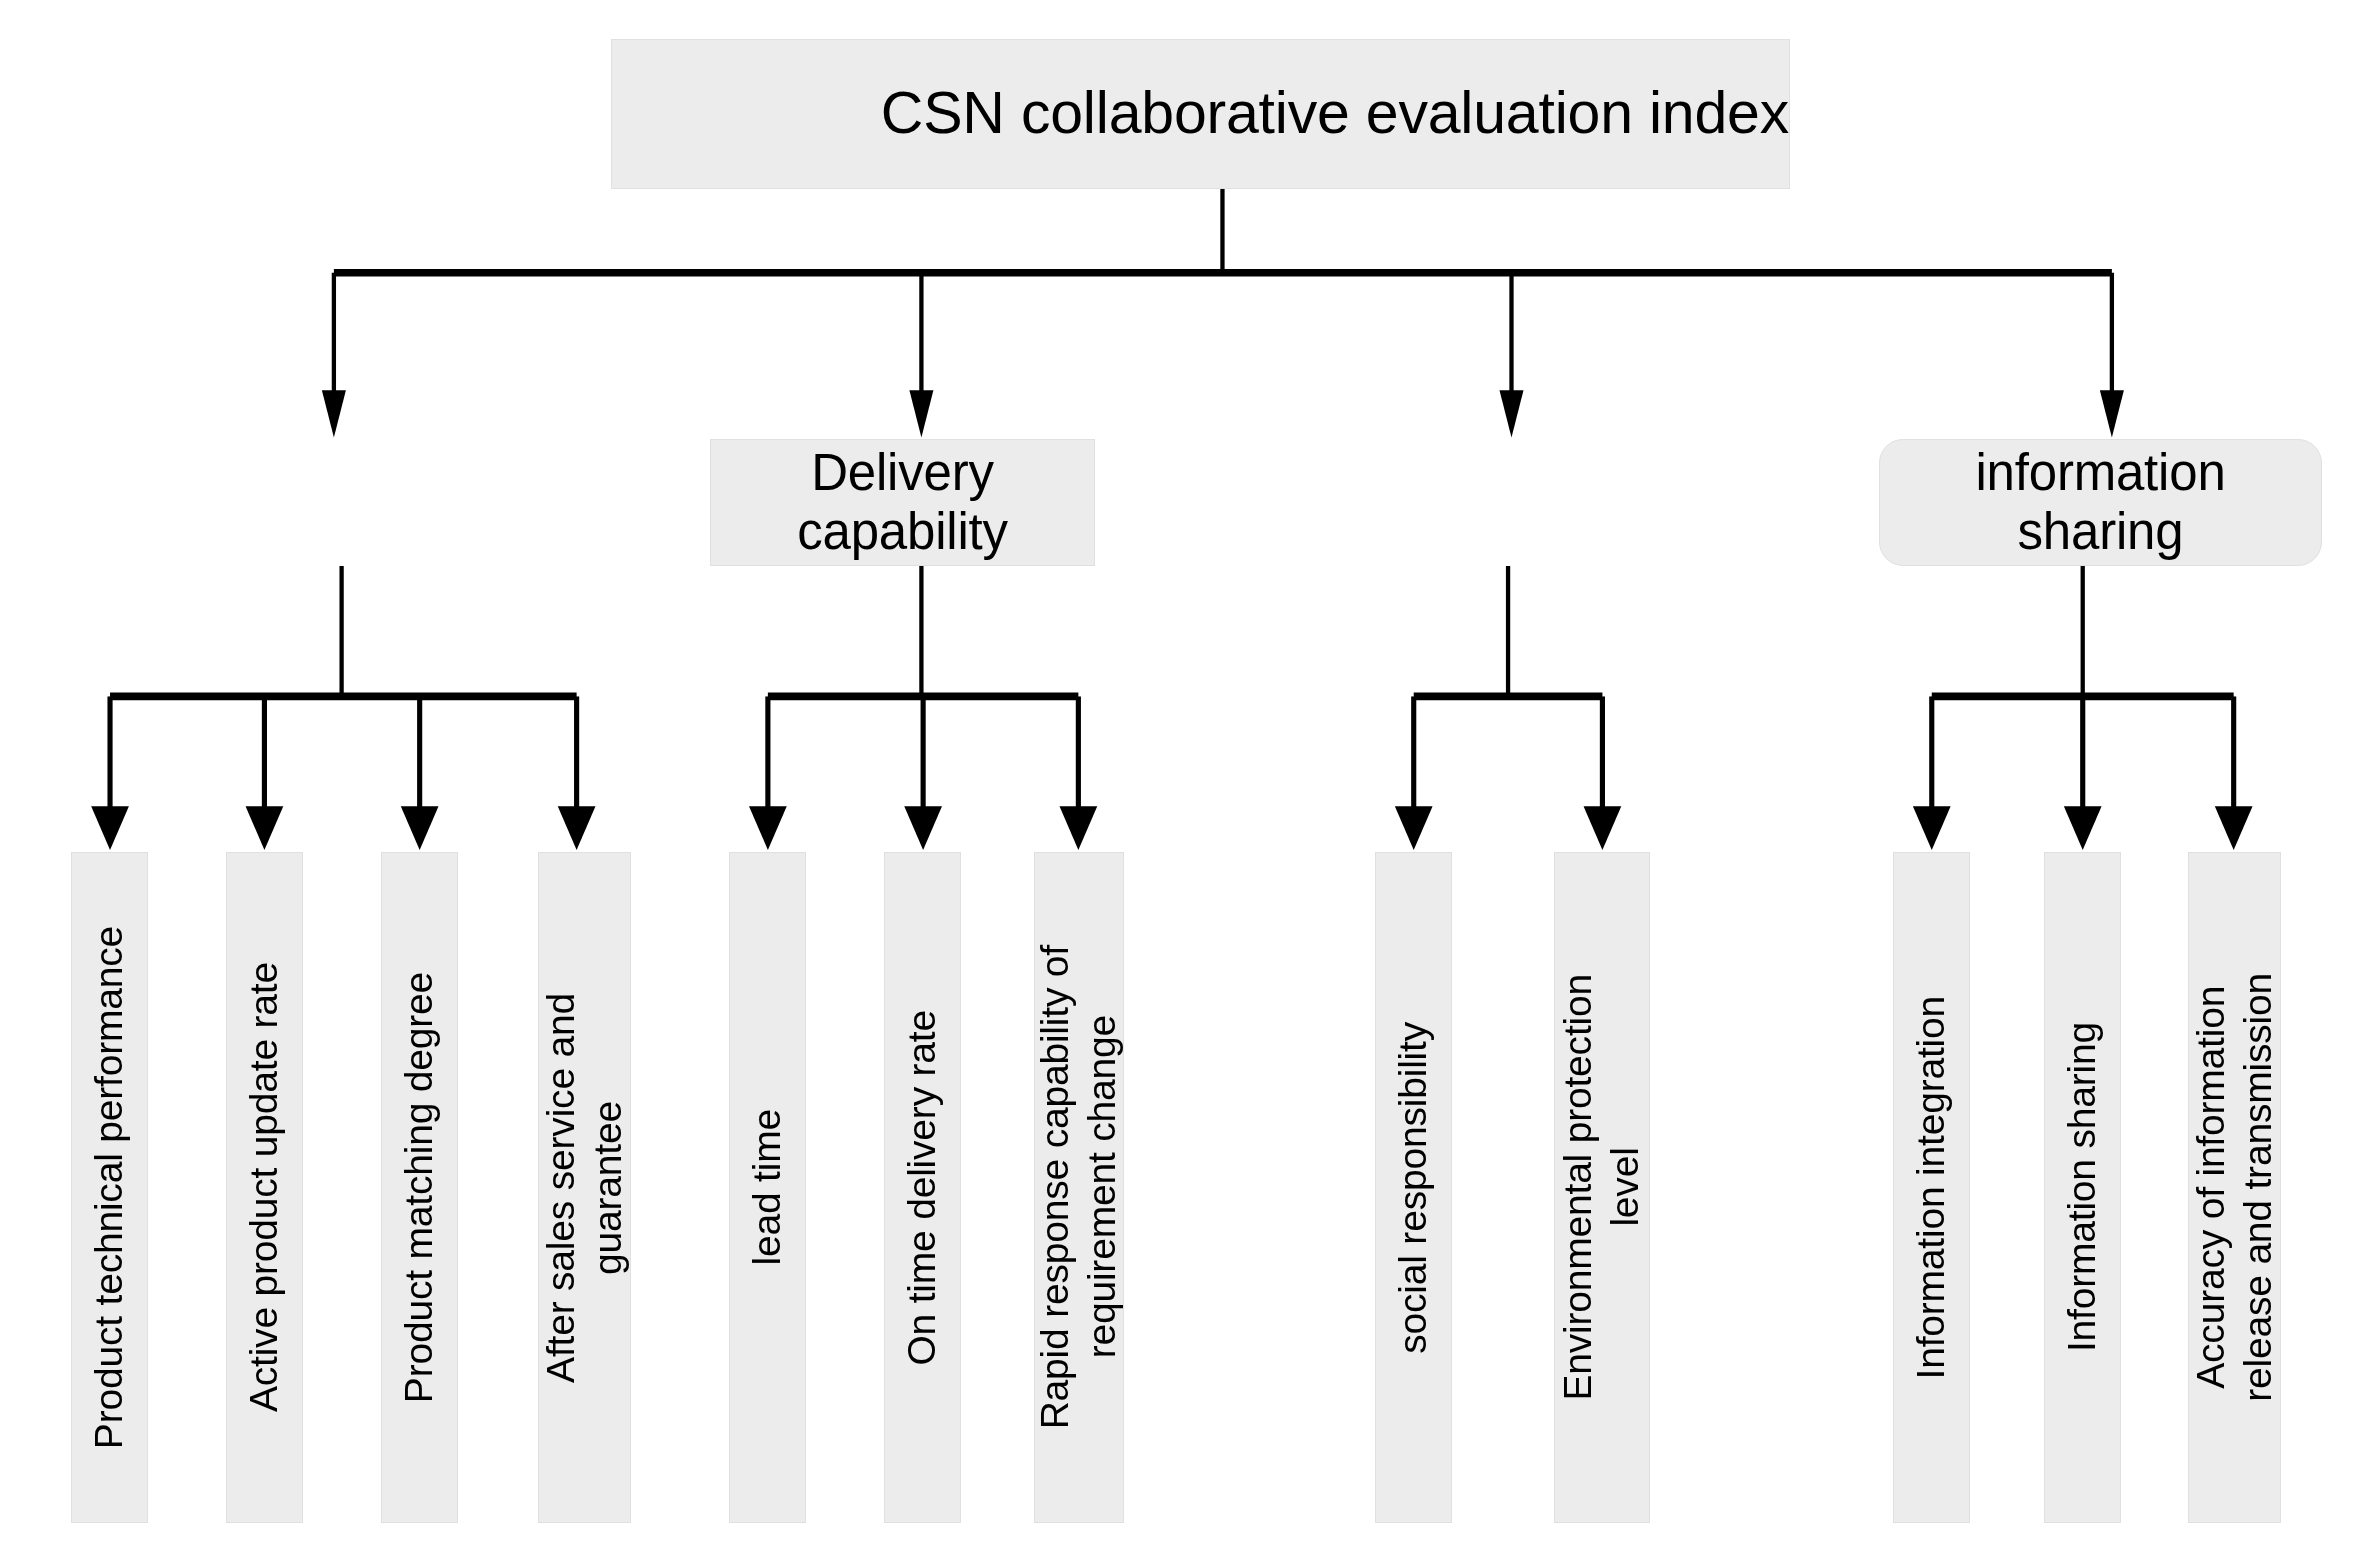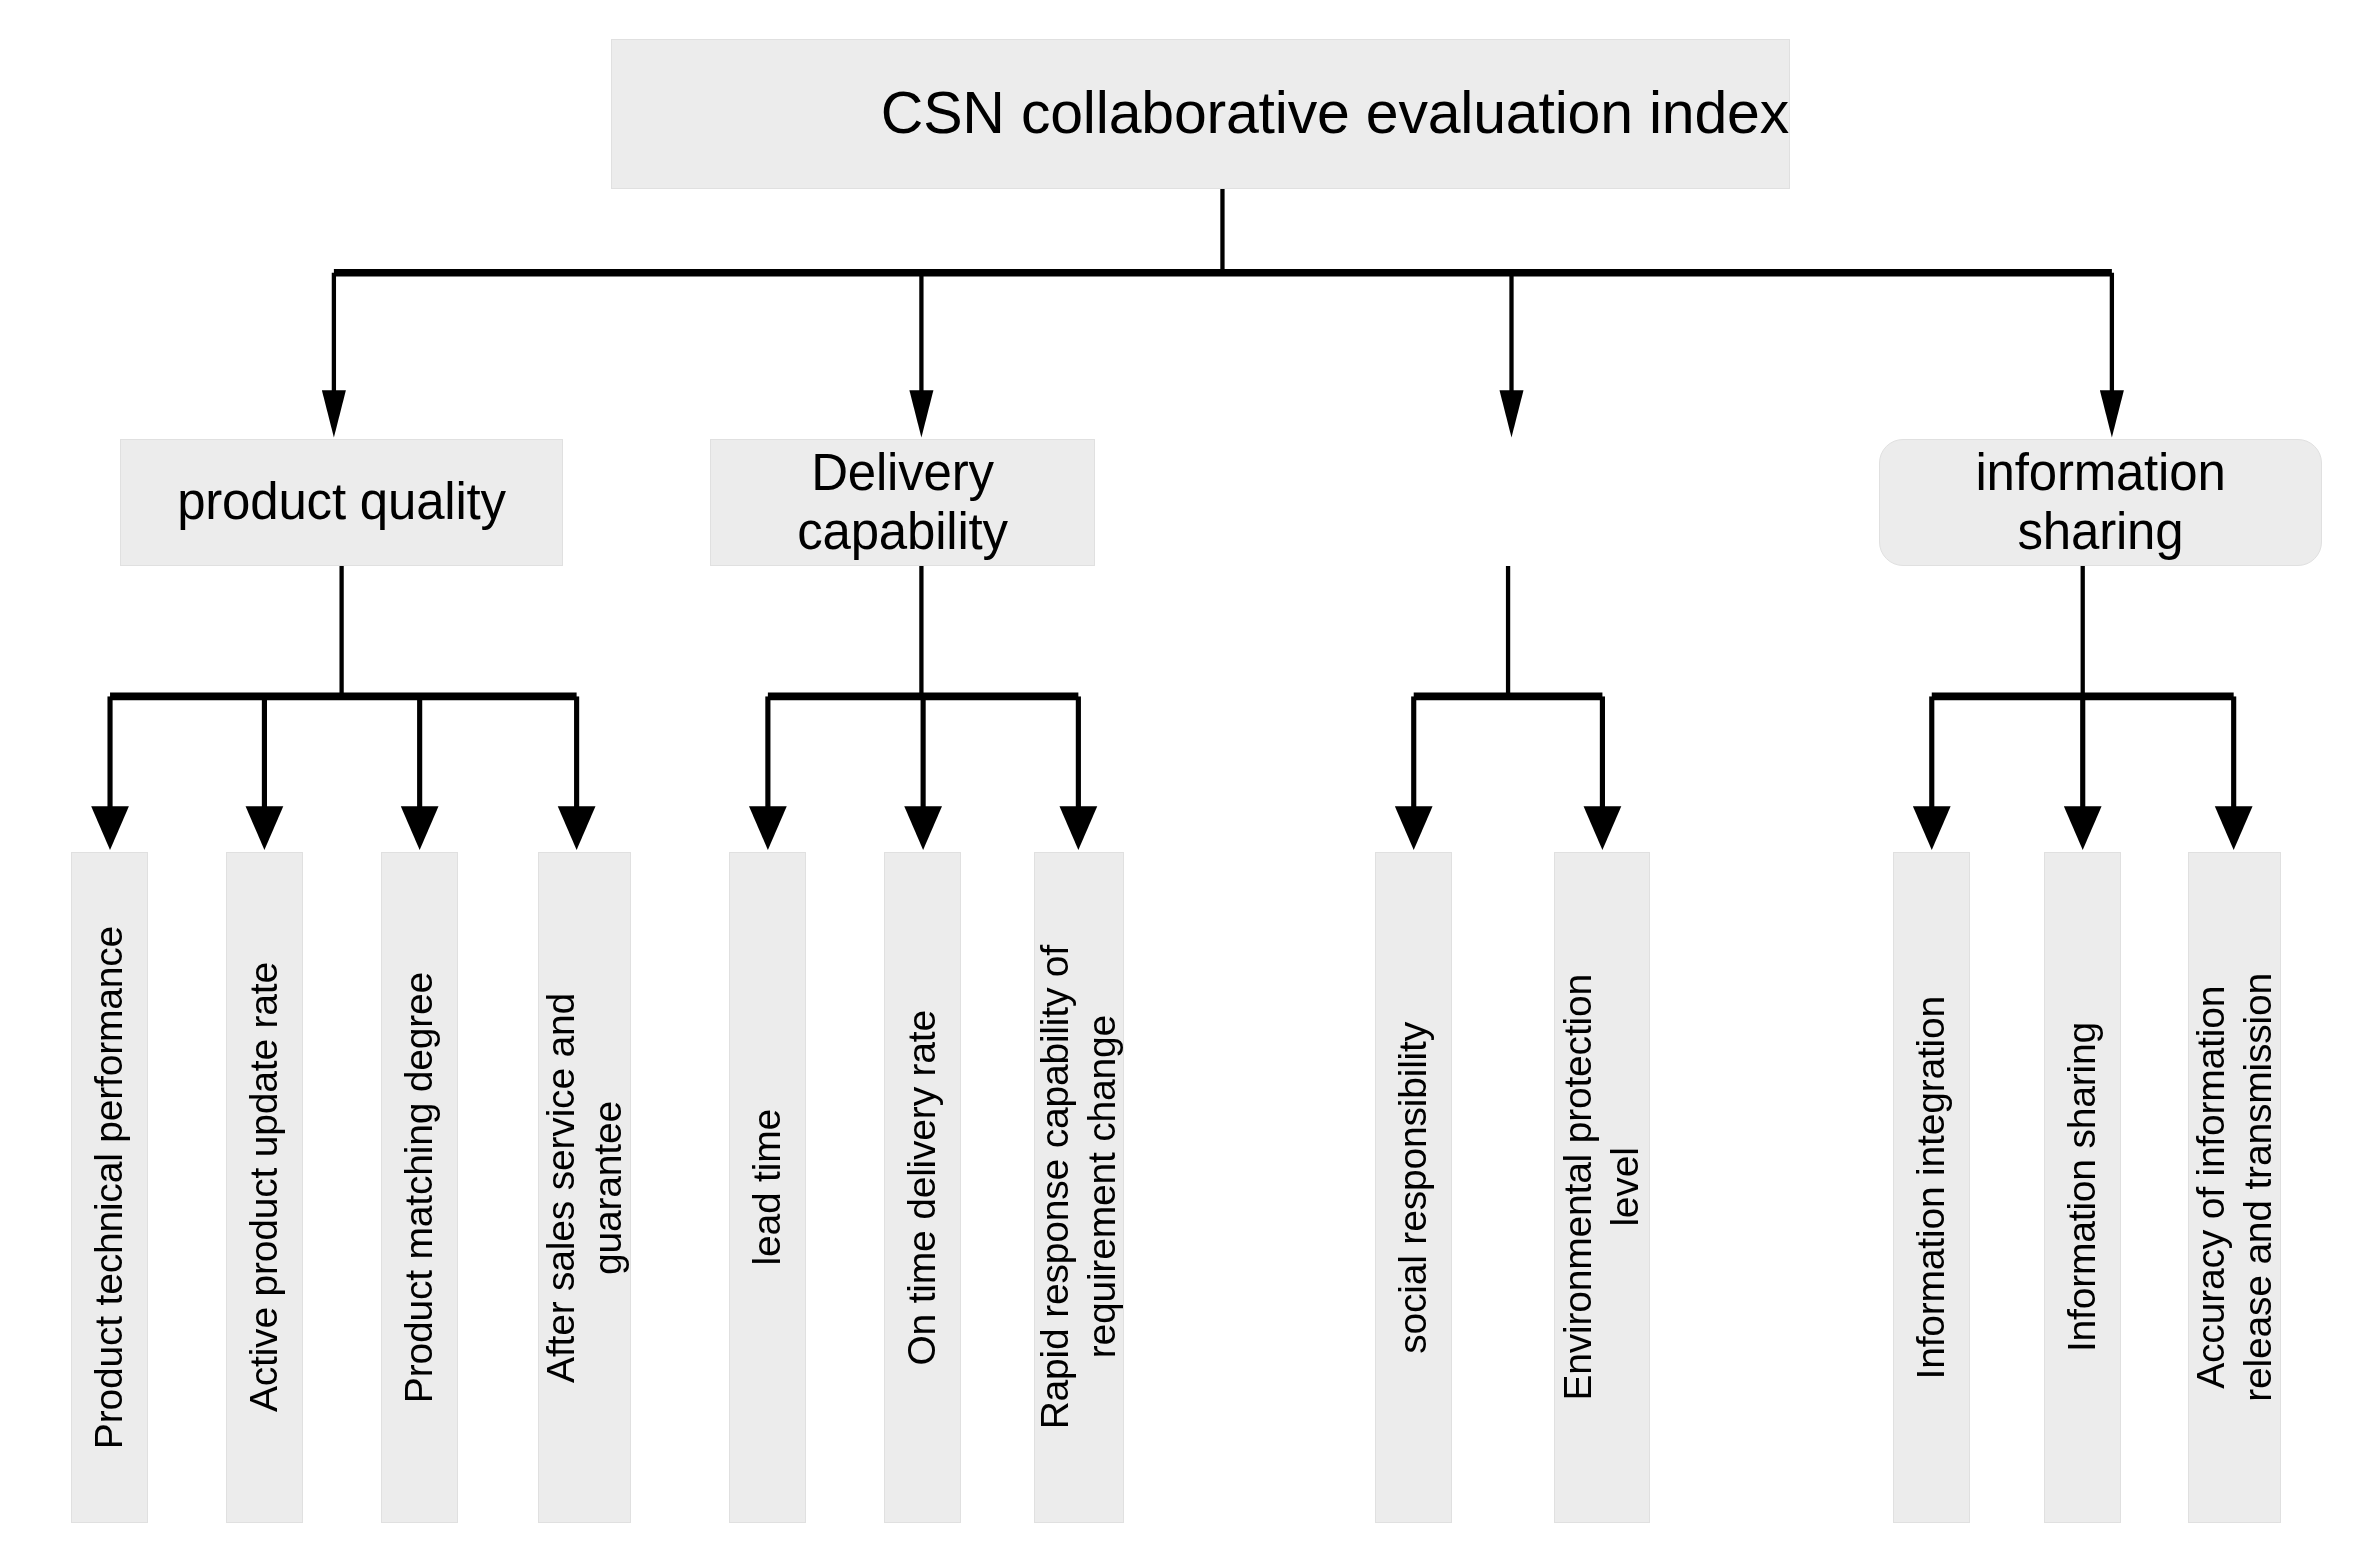--- a/index.html
+++ b/index.html
@@ -154,23 +154,20 @@
       <path d="M 2230 940 L 2274 940 L 2252 991 Z"></path>
       <path d="M 2406 940 L 2450 940 L 2428 991 Z"></path>
       <path d="M 2582 940 L 2626 940 L 2604 991 Z"></path>
     </g>
   </svg>
 
   <div class="node-box lvl-root">
     <span class="node-label">CSN collaborative evaluation index</span>
   </div>
 
-  <div class="node-box lvl2 lvl2-0">
-    <span class="node-label">product quality</span>
-  </div>
   <div class="node-box lvl2 lvl2-1">
     <span class="node-label">Delivery
 capability</span>
   </div>
   <div class="node-box lvl2 lvl2-3">
     <span class="node-label">information
 sharing</span>
   </div>
 
   <div class="node-box leaf leaf-w" style="left:71px;">

